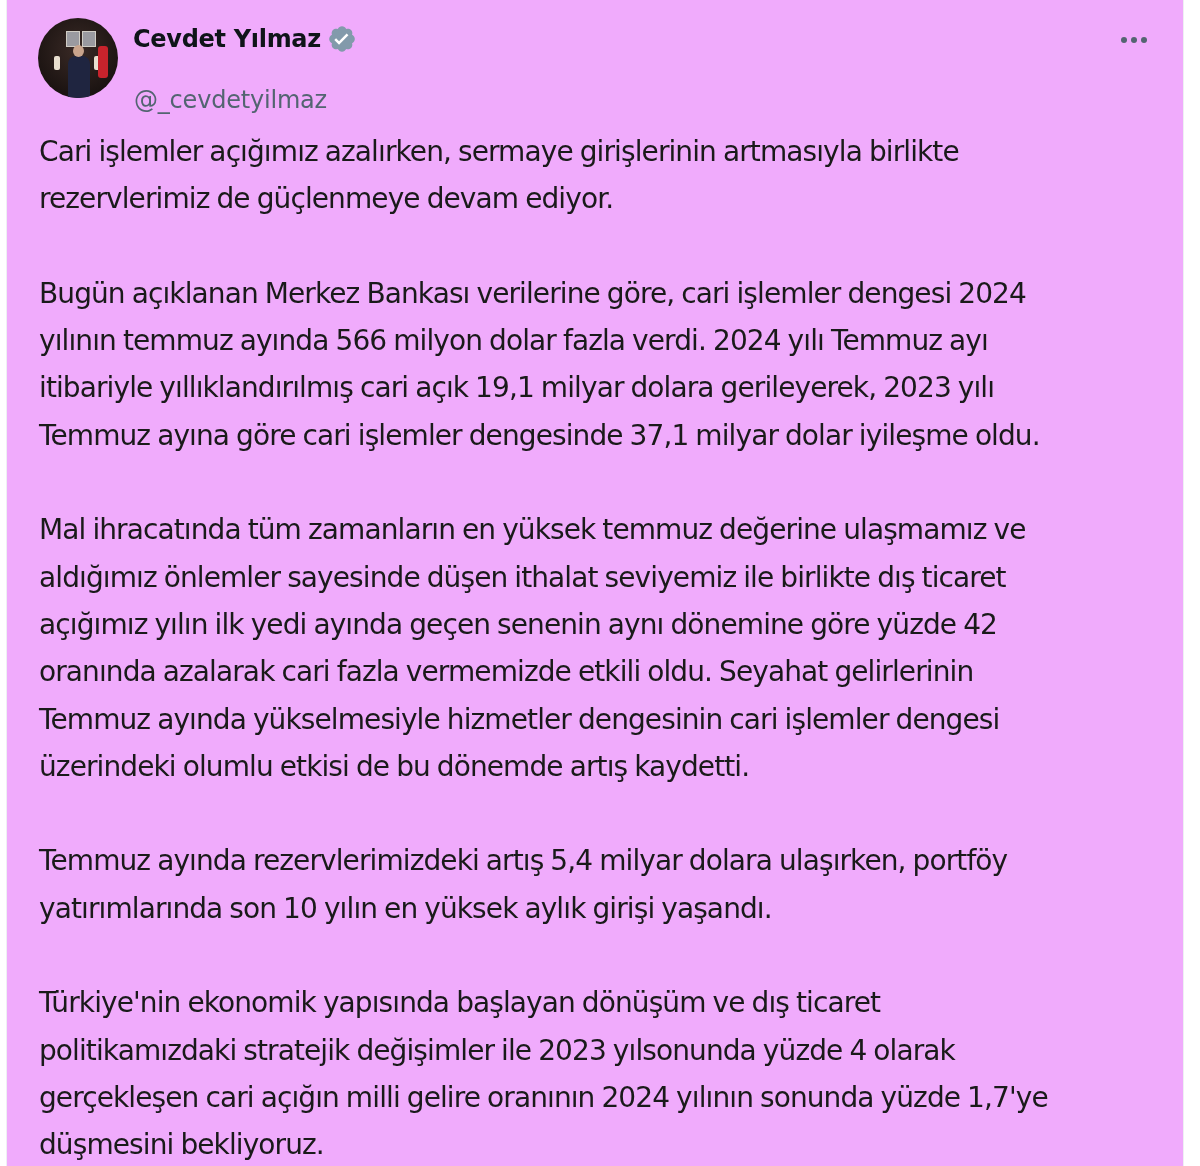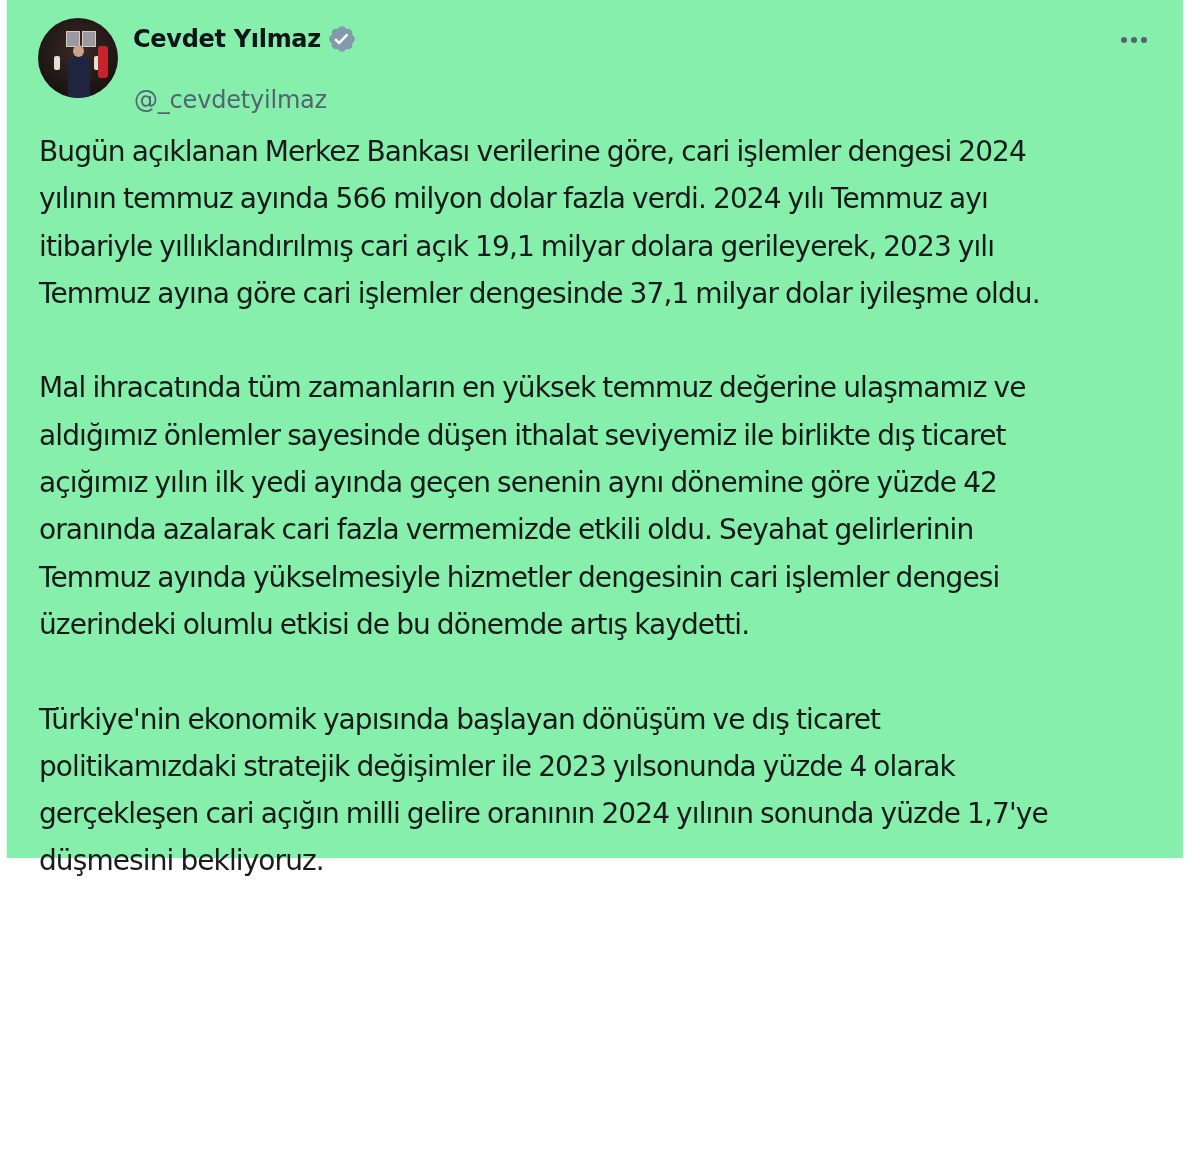--- a/index.html
+++ b/index.html
@@ -13,25 +13,25 @@
       overflow: hidden;
       position: relative;
       font-family: "DejaVu Sans", "Liberation Sans", sans-serif;
       color: #0f1419;
     }
     .tweet {
       position: absolute;
       left: 6px;
       top: 0;
       width: 1178px;
-      height: 858px;
+      height: 1166px;
       border-left: 1px solid #eef0f3;
       border-right: 1px solid #eef0f3;
       box-sizing: border-box;
-      background: #86efac;
+      background: #f0abfc;
     }
     .header {
       position: absolute;
       left: 0;
       top: 0;
       width: 100%;
       height: 110px;
     }
     .avatar {
       position: absolute;
@@ -186,29 +186,33 @@
     <div class="handle">@_cevdetyilmaz</div>
 
     <div class="more-button">
       <span class="dot"></span>
       <span class="dot"></span>
       <span class="dot"></span>
     </div>
   </div>
 
   <div class="body-text">
+    <p class="paragraph">Cari işlemler açığımız azalırken, sermaye girişlerinin artmasıyla birlikte
+rezervlerimiz de güçlenmeye devam ediyor.</p>
     <p class="paragraph">Bugün açıklanan Merkez Bankası verilerine göre, cari işlemler dengesi 2024
 yılının temmuz ayında 566 milyon dolar fazla verdi. 2024 yılı Temmuz ayı
 itibariyle yıllıklandırılmış cari açık 19,1 milyar dolara gerileyerek, 2023 yılı
 Temmuz ayına göre cari işlemler dengesinde 37,1 milyar dolar iyileşme oldu.</p>
     <p class="paragraph">Mal ihracatında tüm zamanların en yüksek temmuz değerine ulaşmamız ve
 aldığımız önlemler sayesinde düşen ithalat seviyemiz ile birlikte dış ticaret
 açığımız yılın ilk yedi ayında geçen senenin aynı dönemine göre yüzde 42
 oranında azalarak cari fazla vermemizde etkili oldu. Seyahat gelirlerinin
 Temmuz ayında yükselmesiyle hizmetler dengesinin cari işlemler dengesi
 üzerindeki olumlu etkisi de bu dönemde artış kaydetti.</p>
+    <p class="paragraph">Temmuz ayında rezervlerimizdeki artış 5,4 milyar dolara ulaşırken, portföy
+yatırımlarında son 10 yılın en yüksek aylık girişi yaşandı.</p>
     <p class="paragraph">Türkiye'nin ekonomik yapısında başlayan dönüşüm ve dış ticaret
 politikamızdaki stratejik değişimler ile 2023 yılsonunda yüzde 4 olarak
 gerçekleşen cari açığın milli gelire oranının 2024 yılının sonunda yüzde 1,7'ye
 düşmesini bekliyoruz.</p>
   </div>
 
 </div>
 
 </body></html>

